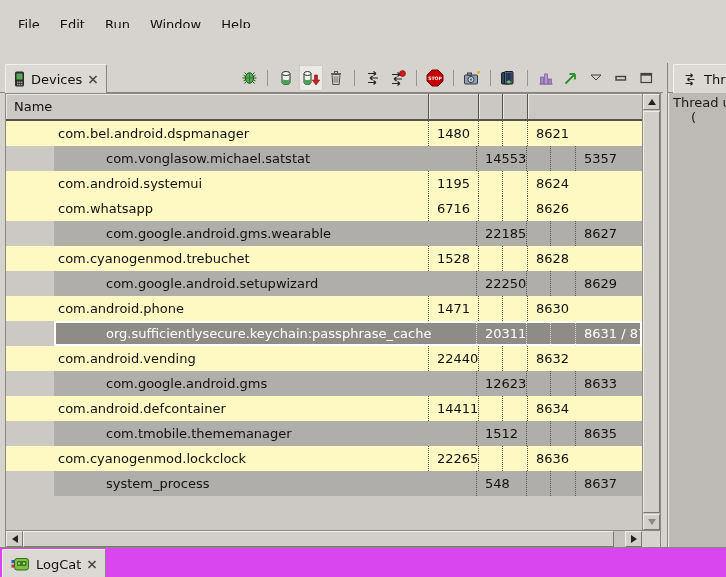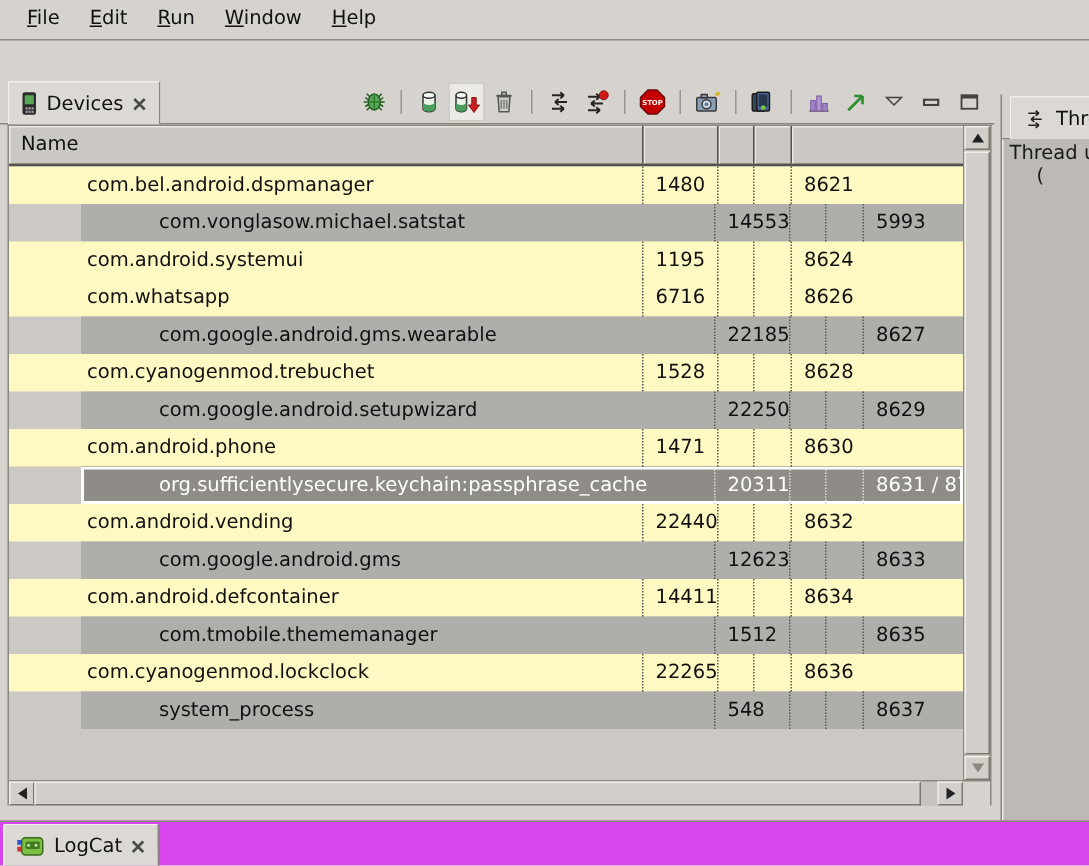--- a/index.html
+++ b/index.html
@@ -5,30 +5,30 @@
   * { margin:0; padding:0; box-sizing:border-box; }
   html,body { width:726px; height:577px; overflow:hidden; }
   body {
     position:relative;
     background:#d6d3ce;
     font-family:"DejaVu Sans","Liberation Sans",sans-serif;
     font-size:13px; color:#111;
   }
   
   .menubar {
-    position:absolute; left:0; top:0; width:726px; height:27px;
+    position:absolute; left:0; top:12px; width:726px; height:27px;
     display:flex; align-items:center; padding-left:8px;
     border-bottom:1px solid #8f8d86;
   }
   .menu-item { padding:3px 10px 4px 10px; cursor:default; }
   .menu-item u { text-decoration:underline; }
   
   .coolbar { position:absolute; left:0; top:28px; width:726px; height:34px; background:#d6d3ce; }
   
-  .left-pane  { position:absolute; left:0; top:53px; width:663px; height:484px; }
+  .left-pane  { position:absolute; left:0; top:63px; width:663px; height:484px; }
   .sash       { position:absolute; left:663px; top:63px; width:4px; height:484px; background:#d6d3ce; }
   .right-pane { position:absolute; left:667px; top:63px; width:80px; height:484px; border-left:1px solid #87857e; }
   
   .tabbar { position:relative; height:30px; border-bottom:1px solid #87857e; background:#d6d3ce; }
   .tab {
     position:absolute; left:5px; top:1px; height:29px;
     display:flex; align-items:center; gap:6px; padding:0 8px;
     background:#dcd9d4;
     border:1px solid #87857e; border-bottom:none;
     border-top-color:#f2f0eb; border-left-color:#f2f0eb;
@@ -309,21 +309,21 @@
     <div class="cell c-pid">1480</div>
     <div class="cell c-s1"></div>
     <div class="cell c-s2"></div>
     <div class="cell c-port">8621</div>
   </div>
           <div class="trow dark">
     <div class="cell c-name">com.vonglasow.michael.satstat</div>
     <div class="cell c-pid">14553</div>
     <div class="cell c-s1"></div>
     <div class="cell c-s2"></div>
-    <div class="cell c-port">5993</div>
+    <div class="cell c-port">5357</div>
   </div>
           <div class="trow light">
     <div class="cell c-name">com.android.systemui</div>
     <div class="cell c-pid">1195</div>
     <div class="cell c-s1"></div>
     <div class="cell c-s2"></div>
     <div class="cell c-port">8624</div>
   </div>
           <div class="trow light">
     <div class="cell c-name">com.whatsapp</div>

